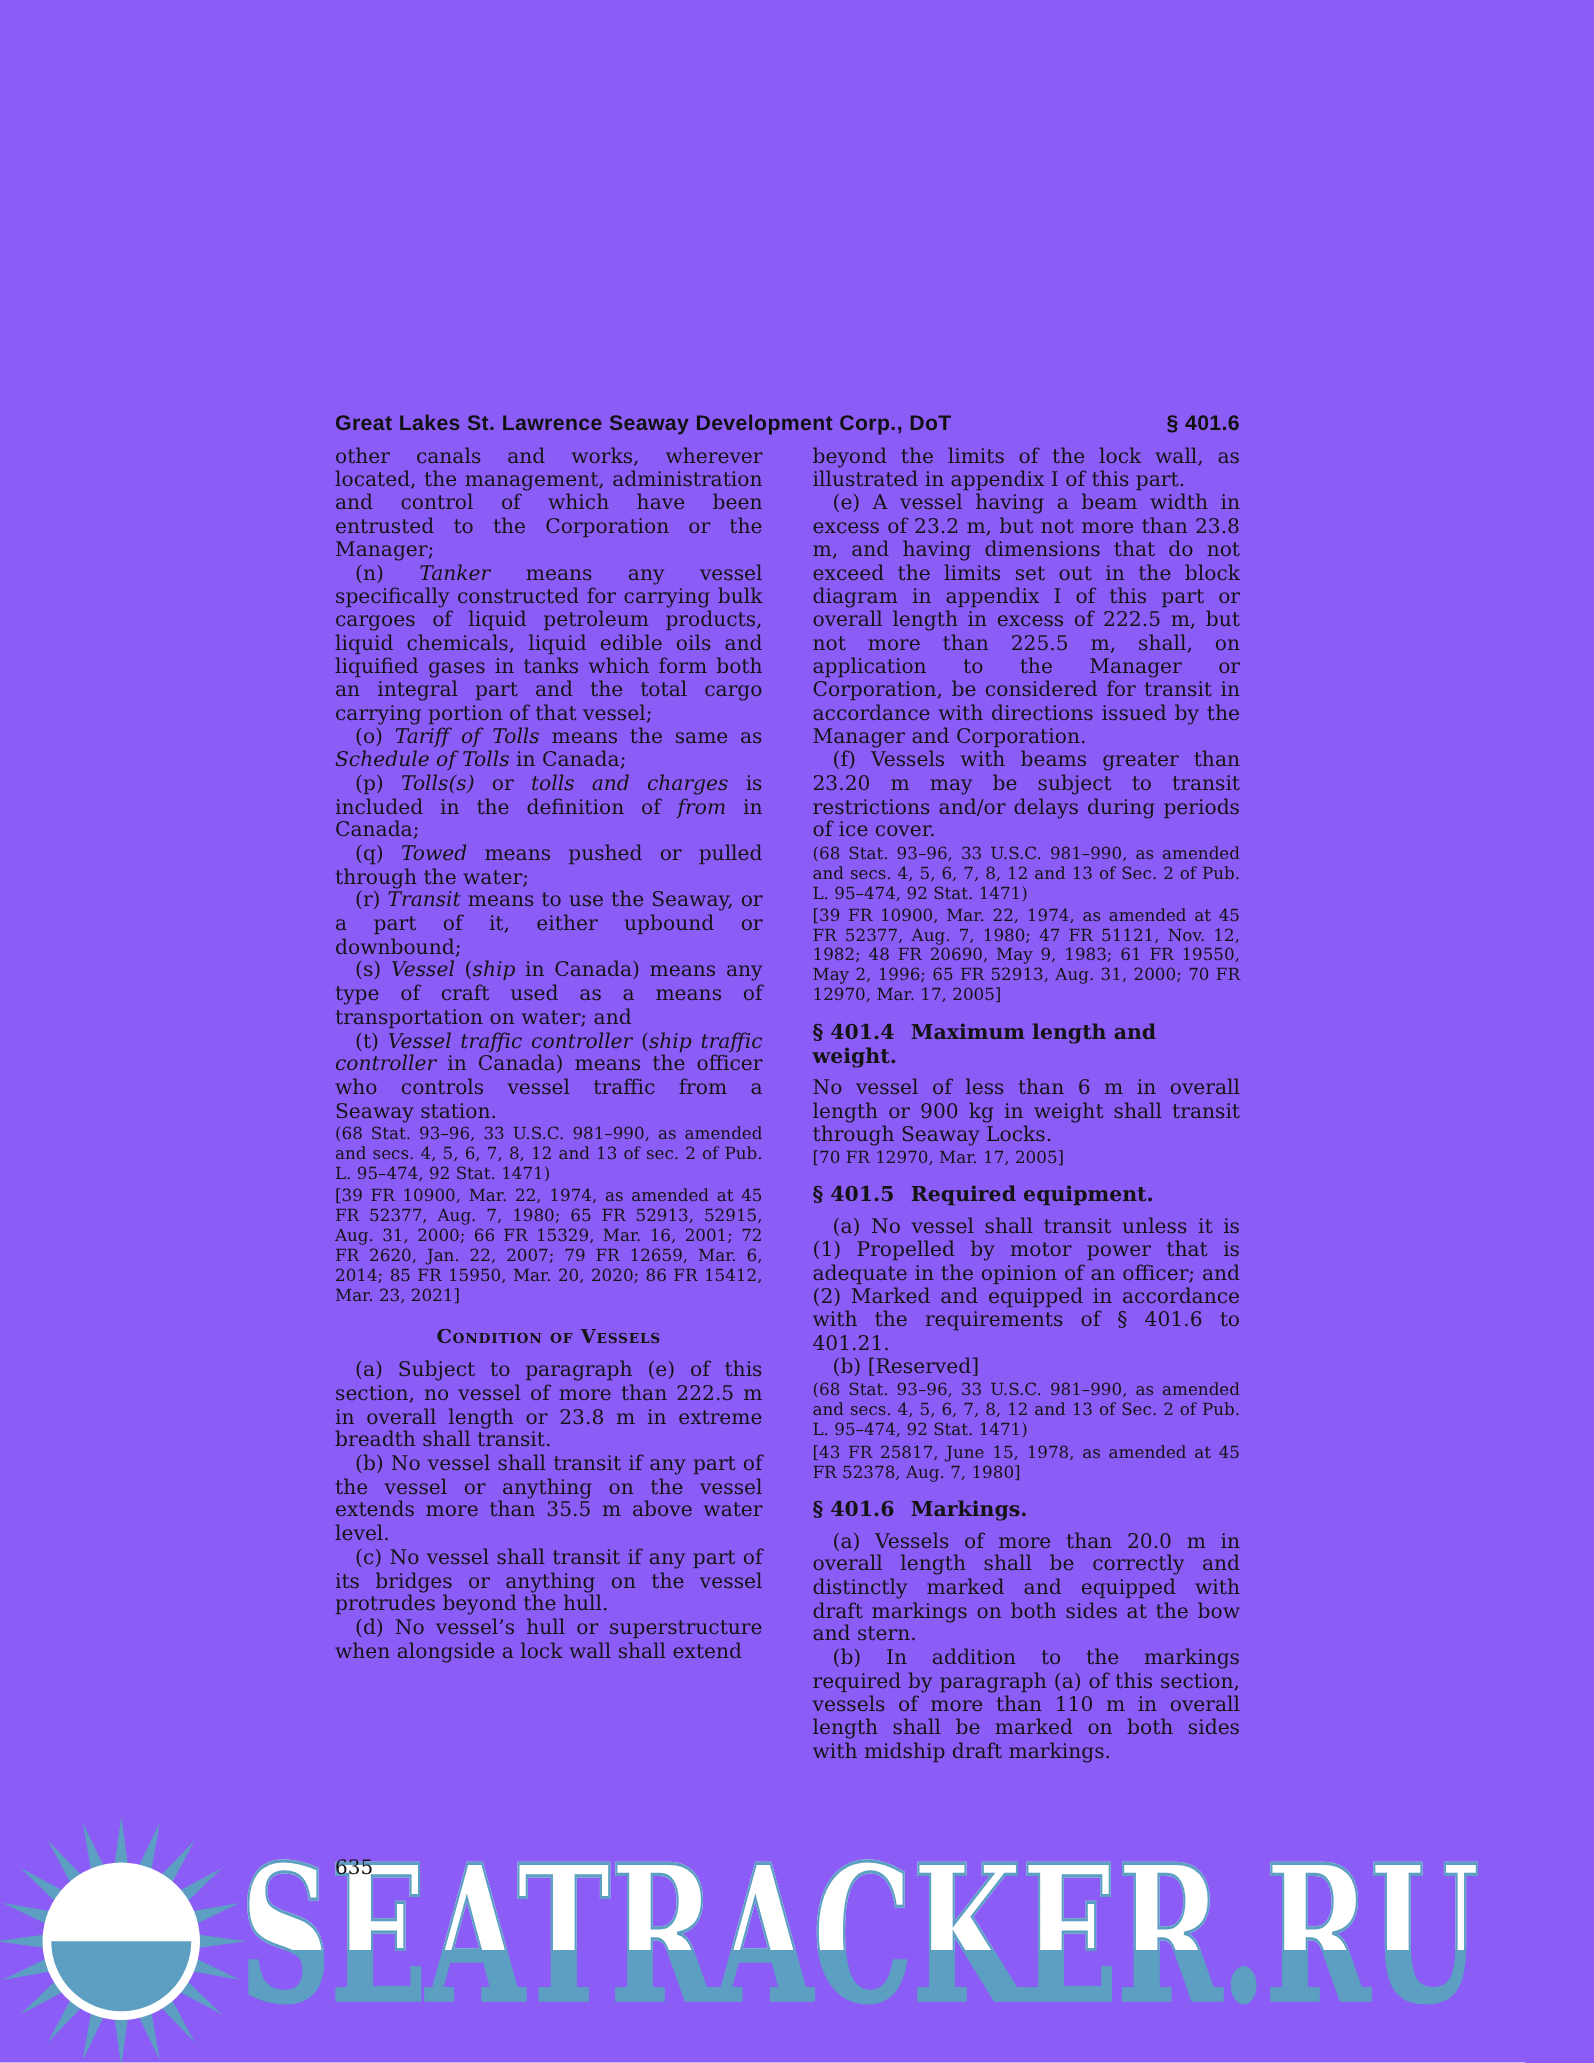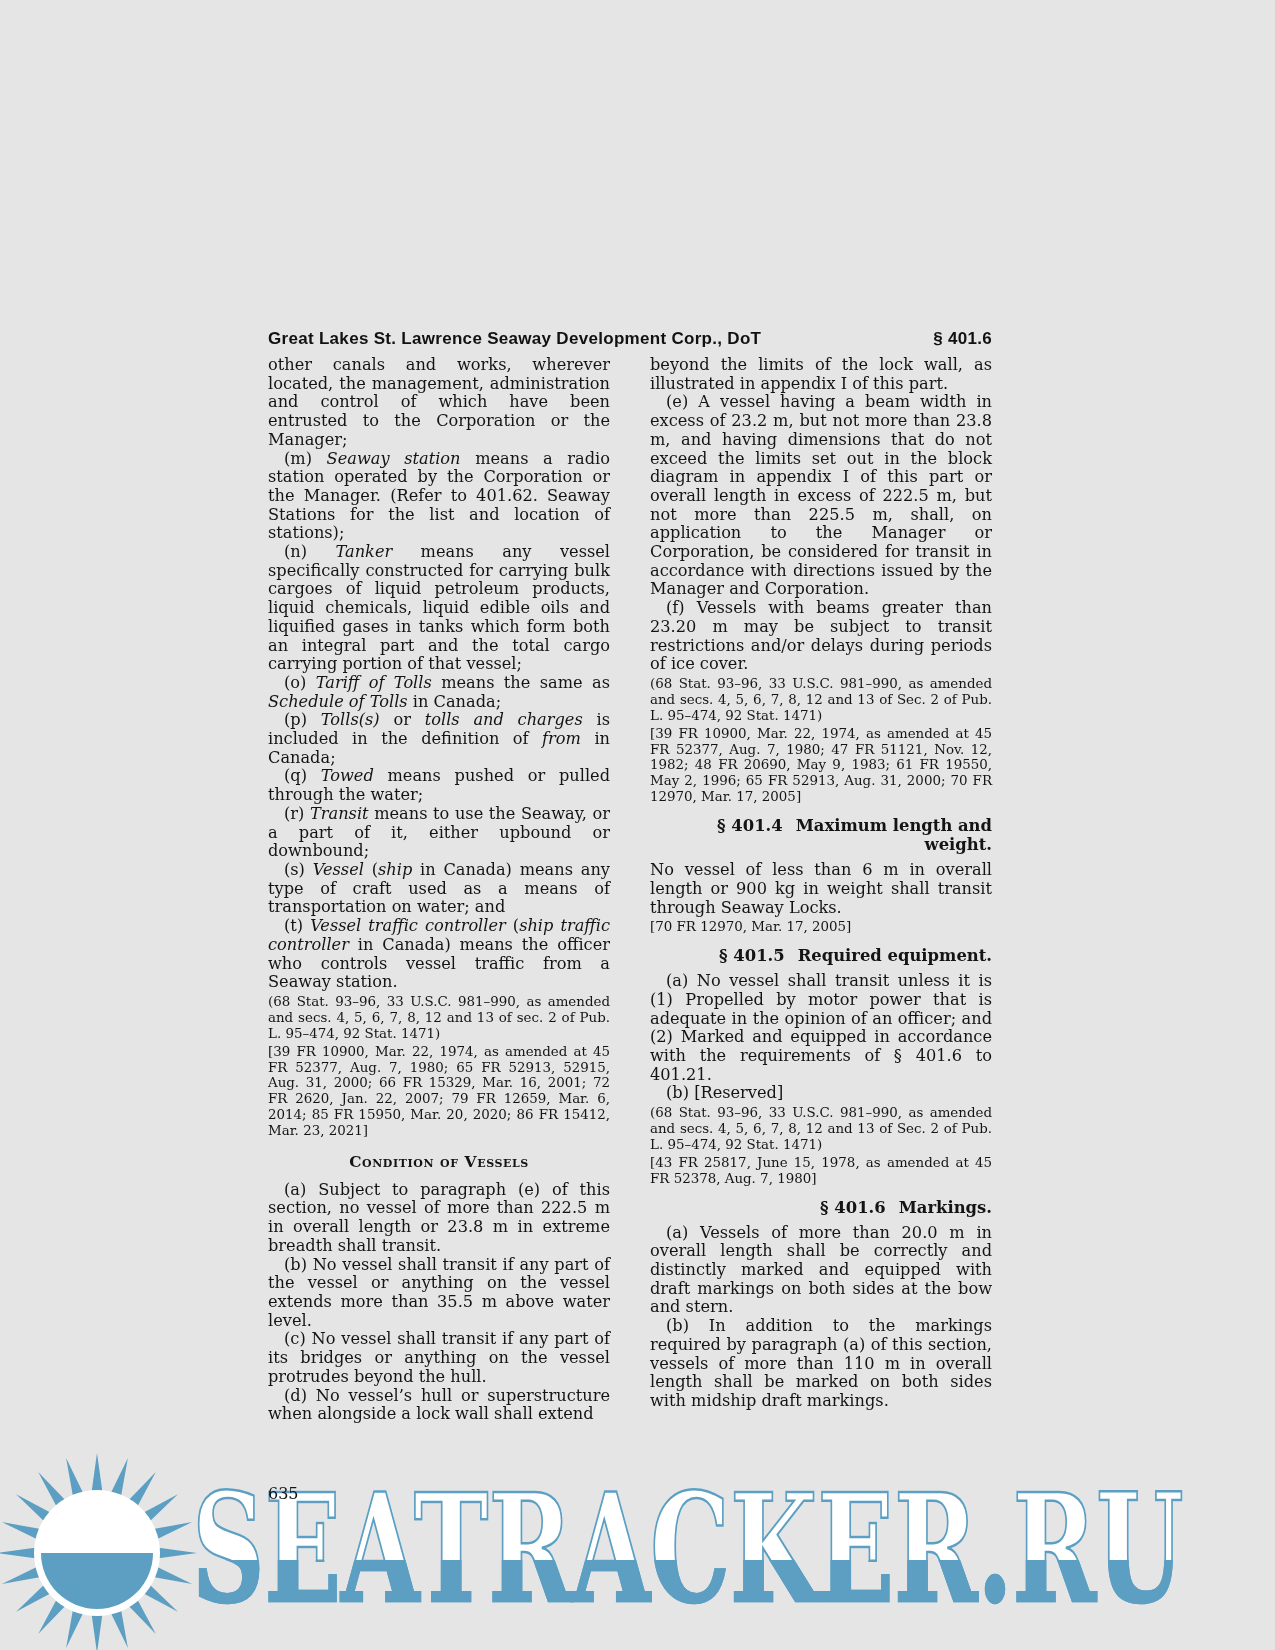--- a/index.html
+++ b/index.html
@@ -1,18 +1,18 @@
 <!DOCTYPE html>
 <html lang="en" style="--wm: #5C9FC3;"><head>
 <meta charset="utf-8">
 <style>
   html,body{margin:0;padding:0;background:#ffffff;}
   .page{
     position:relative; width:1275px; height:1650px; margin:0 auto;
-    background:#e5e5e5; overflow:hidden; color:#141414;
+    background:#8b5cf6; overflow:hidden; color:#141414;
     font-family:"DejaVu Serif", serif;
   }
   
   .runhead{
     position:absolute; left:268px; top:329px; width:724px; z-index:2;
     display:flex; justify-content:space-between; align-items:baseline;
     font-family:"Liberation Sans", sans-serif; font-weight:bold;
     font-size:17px; letter-spacing:0.3px; color:#111;
   }
   
@@ -27,21 +27,21 @@
   .col p.cont{text-indent:0;}
   .cite{
     font-size:13.4px; line-height:15.9px; margin-top:2px;
     text-align:justify; text-indent:0;
   }
   .center-head{
     text-align:center; font-variant:small-caps; font-size:15.4px;
     letter-spacing:0.6px; margin:14px 0 9px; font-weight:bold;
   }
   h3.sect{
-    font-size:16.4px; font-weight:bold; text-align:right;
+    font-size:16.4px; font-weight:bold; text-align:left;
     margin:11px 0 7px; line-height:19px;
   }
   h3.sect .sect-num{margin-right:13px;}
   .pageno{
     position:absolute; left:268px; top:1484px; width:724px; z-index:2;
     text-align:left; font-size:16px;
   }
   
   .wm-text{
     position:absolute; left:192px; top:1473px; z-index:1;
@@ -61,21 +61,20 @@
 
 <div class="page">
 
   <div class="runhead">
     <span>Great Lakes St. Lawrence Seaway Development Corp., DoT</span>
     <span>§ 401.6</span>
   </div>
 
   <div class="col colL">
     <p class="cont"><span>other canals and works, wherever located, the management, administration and control of which have been entrusted to the Corporation or the Manager;</span></p>
-    <p><span>(m) </span><i>Seaway station</i><span> means a radio station operated by the Corporation or the Manager. (Refer to 401.62. Seaway Stations for the list and location of stations);</span></p>
     <p><span>(n) </span><i>Tanker</i><span> means any vessel specifically constructed for carrying bulk cargoes of liquid petroleum products, liquid chemicals, liquid edible oils and liquified gases in tanks which form both an integral part and the total cargo carrying portion of that vessel;</span></p>
     <p><span>(o) </span><i>Tariff of Tolls</i><span> means the same as </span><i>Schedule of Tolls</i><span> in Canada;</span></p>
     <p><span>(p) </span><i>Tolls(s)</i><span> or </span><i>tolls and charges</i><span> is included in the definition of </span><i>from</i><span> in Canada;</span></p>
     <p><span>(q) </span><i>Towed</i><span> means pushed or pulled through the water;</span></p>
     <p><span>(r) </span><i>Transit</i><span> means to use the Seaway, or a part of it, either upbound or downbound;</span></p>
     <p><span>(s) </span><i>Vessel</i><span> (</span><i>ship</i><span> in Canada) means any type of craft used as a means of transportation on water; and</span></p>
     <p><span>(t) </span><i>Vessel traffic controller</i><span> (</span><i>ship traffic controller</i><span> in Canada) means the officer who controls vessel traffic from a Seaway station.</span></p>
     <div class="cite">(68 Stat. 93–96, 33 U.S.C. 981–990, as amended and secs. 4, 5, 6, 7, 8, 12 and 13 of sec. 2 of Pub. L. 95–474, 92 Stat. 1471)</div>
     <div class="cite">[39 FR 10900, Mar. 22, 1974, as amended at 45 FR 52377, Aug. 7, 1980; 65 FR 52913, 52915, Aug. 31, 2000; 66 FR 15329, Mar. 16, 2001; 72 FR 2620, Jan. 22, 2007; 79 FR 12659, Mar. 6, 2014; 85 FR 15950, Mar. 20, 2020; 86 FR 15412, Mar. 23, 2021]</div>
     <div class="center-head">Condition of Vessels</div>

